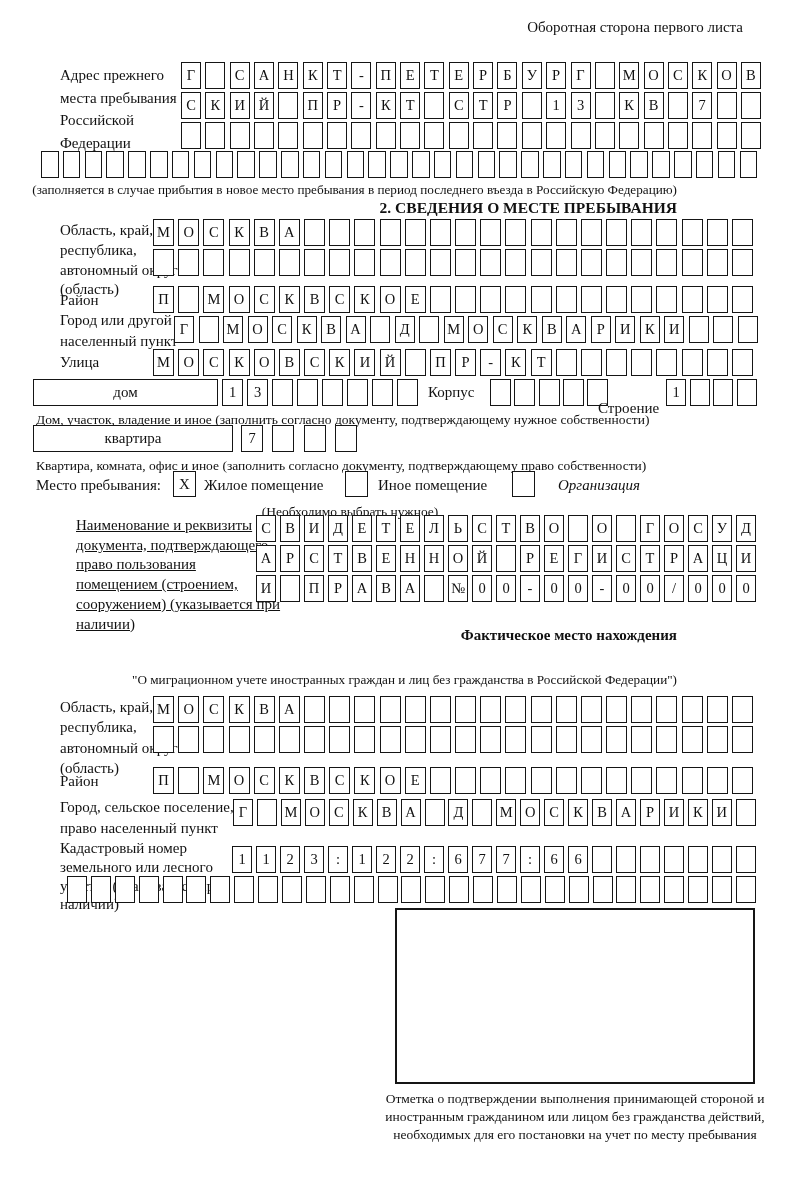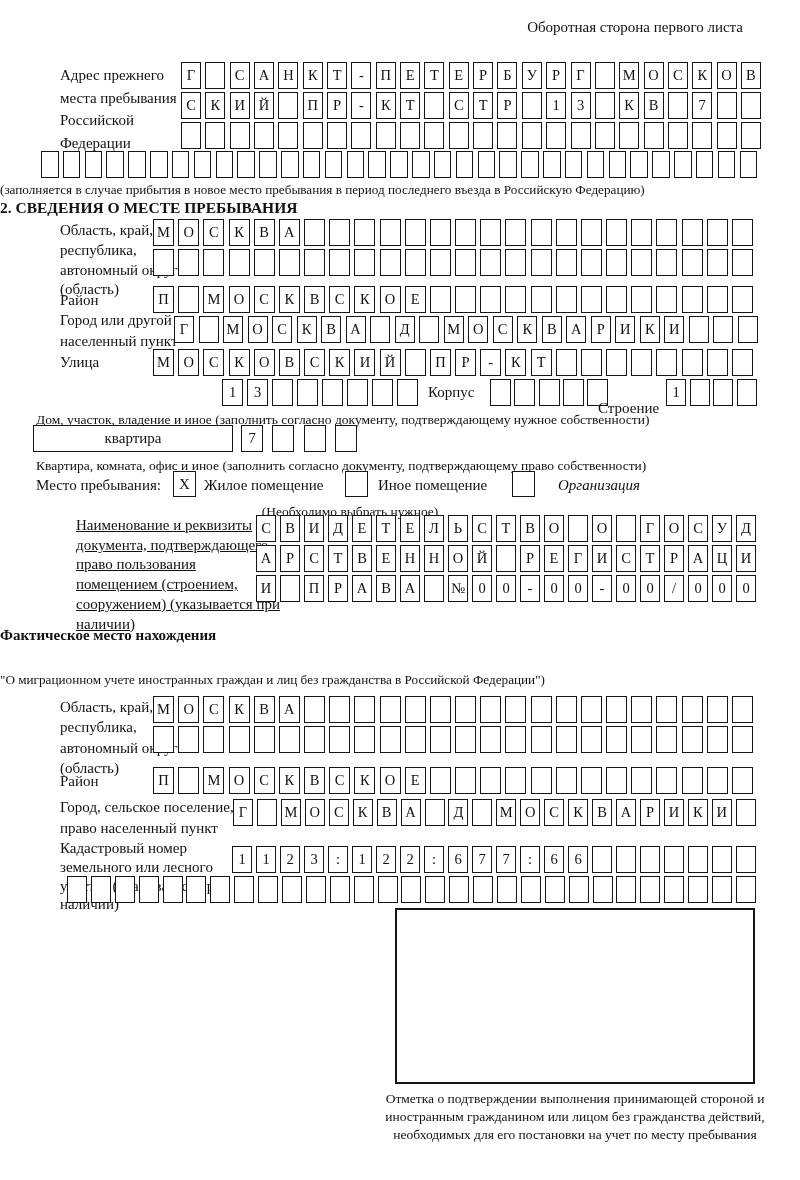--- a/index.html
+++ b/index.html
@@ -6,21 +6,21 @@
   html,body { background:#ffffff; }
   body {
     width:800px; height:1180px; position:relative;
     font-family:"Liberation Serif","DejaVu Serif",serif;
     color:#111;
   }
   .sheet { position:absolute; left:0; top:0; width:800px; height:1180px; background:#fff; overflow:hidden; }
   .abs { position:absolute; }
   .label { font-size:15px; line-height:21px; }
   .note { font-size:13.2px; line-height:17.5px; }
-  .center { left:0; width:677px; text-align:left; }
+  .center { left:0; width:677px; text-align:right; }
   .title { font-weight:bold; font-size:15.5px; }
   .cellrow { position:absolute; display:flex; justify-content:space-between; }
   .cell {
     flex:none; width:var(--cw,21px); height:27px;
     border:1.6px solid #151515; background:#fff;
     display:flex; align-items:center; justify-content:center;
     font-size:14.5px; line-height:1;
   }
   .bigbox {
     border:1.8px solid #151515; height:27px; background:#fff;
@@ -290,20 +290,21 @@
       <span class="cell"></span>
       <span class="cell"></span>
       <span class="cell"></span>
       <span class="cell"></span>
       <span class="cell"></span>
       <span class="cell"></span>
       <span class="cell"></span>
       <span class="cell"></span>
     </div>
 
+  <div class="abs bigbox" style="left:33px; top:379px; width:185px;">дом</div>
   <div class="cellrow" style="left:222px; top:379px; width:196px;">
       <span class="cell">1</span>
       <span class="cell">3</span>
       <span class="cell"></span>
       <span class="cell"></span>
       <span class="cell"></span>
       <span class="cell"></span>
       <span class="cell"></span>
       <span class="cell"></span>
     </div>

